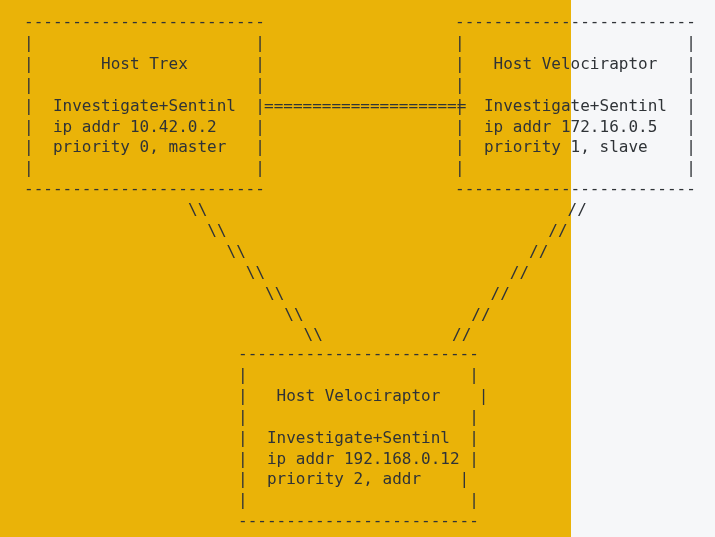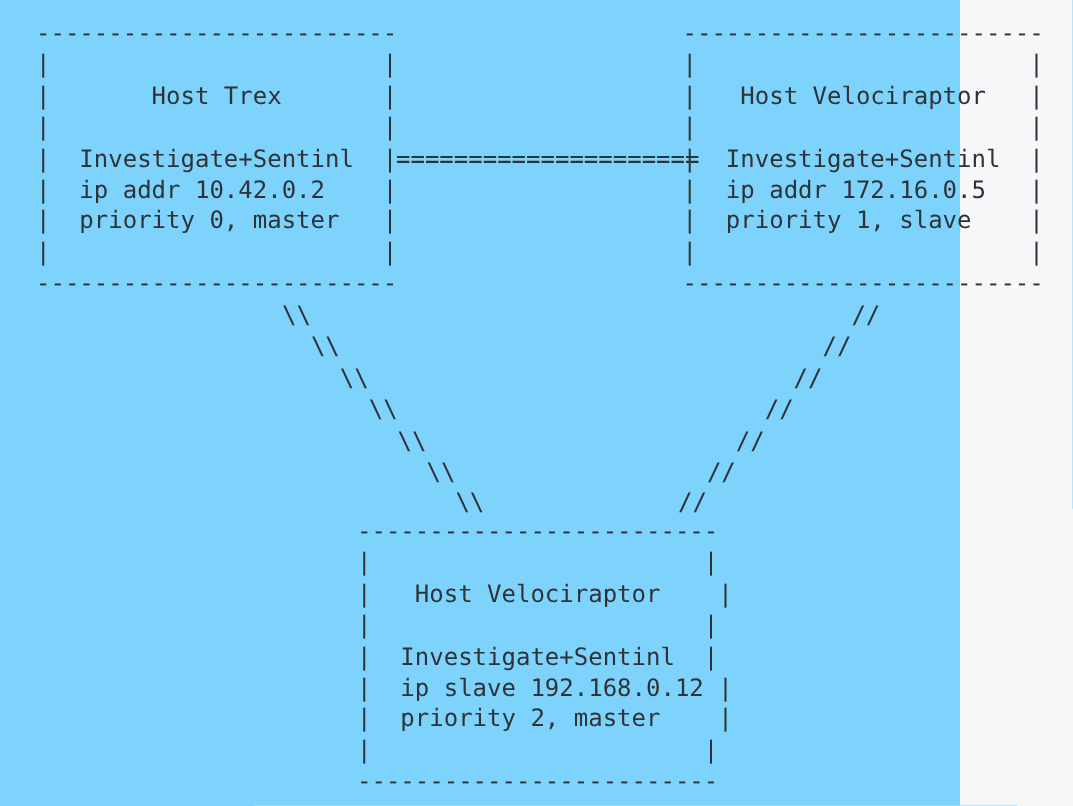--- a/index.html
+++ b/index.html
@@ -9,23 +9,23 @@
   }
   body {
     width: 715px;
     height: 537px;
     background: #f6f7f9;
     font-family: "DejaVu Sans Mono", "Liberation Mono", monospace;
     overflow: hidden;
   }
   #ascii-canvas {
     position: relative;
-    width: 640px;
+    width: 571px;
     height: 537px;
-    background: #7dd3fc;
+    background: #eab308;
   }
   
   pre.art {
     position: absolute;
     left: 0;
     top: 0;
     margin: 0;
     padding: 12px 0 0 0;
     font-family: "DejaVu Sans Mono", "Liberation Mono", monospace;
     font-size: 16px;
@@ -77,18 +77,18 @@
 <span>      //</span>
 <span>    //</span>
 <span>  //</span>
 <span>//</span></pre>
 
   <pre class="art" style="left: 238px; top: 332px; color: rgb(47, 51, 55);"><span>-------------------------</span>
 <span>|                       |</span>
 <span>|   Host Velociraptor    |</span>
 <span>|                       |</span>
 <span>|  Investigate+Sentinl  |</span>
-<span>|  ip slave 192.168.0.12 |</span>
-<span>|  priority 2, master    |</span>
+<span>|  ip addr 192.168.0.12 |</span>
+<span>|  priority 2, addr    |</span>
 <span>|                       |</span>
 <span>-------------------------</span></pre>
 
 </div>
 
 </body></html>

